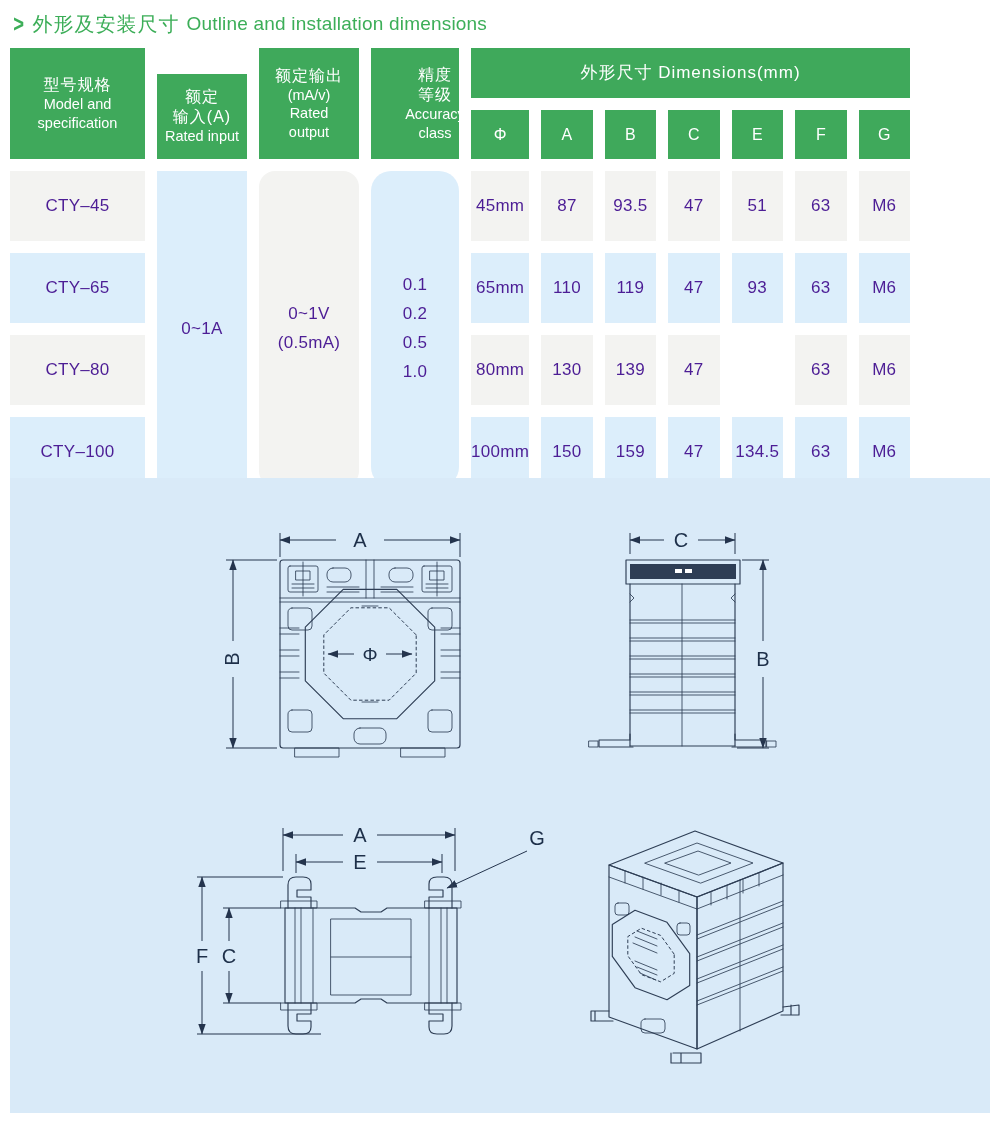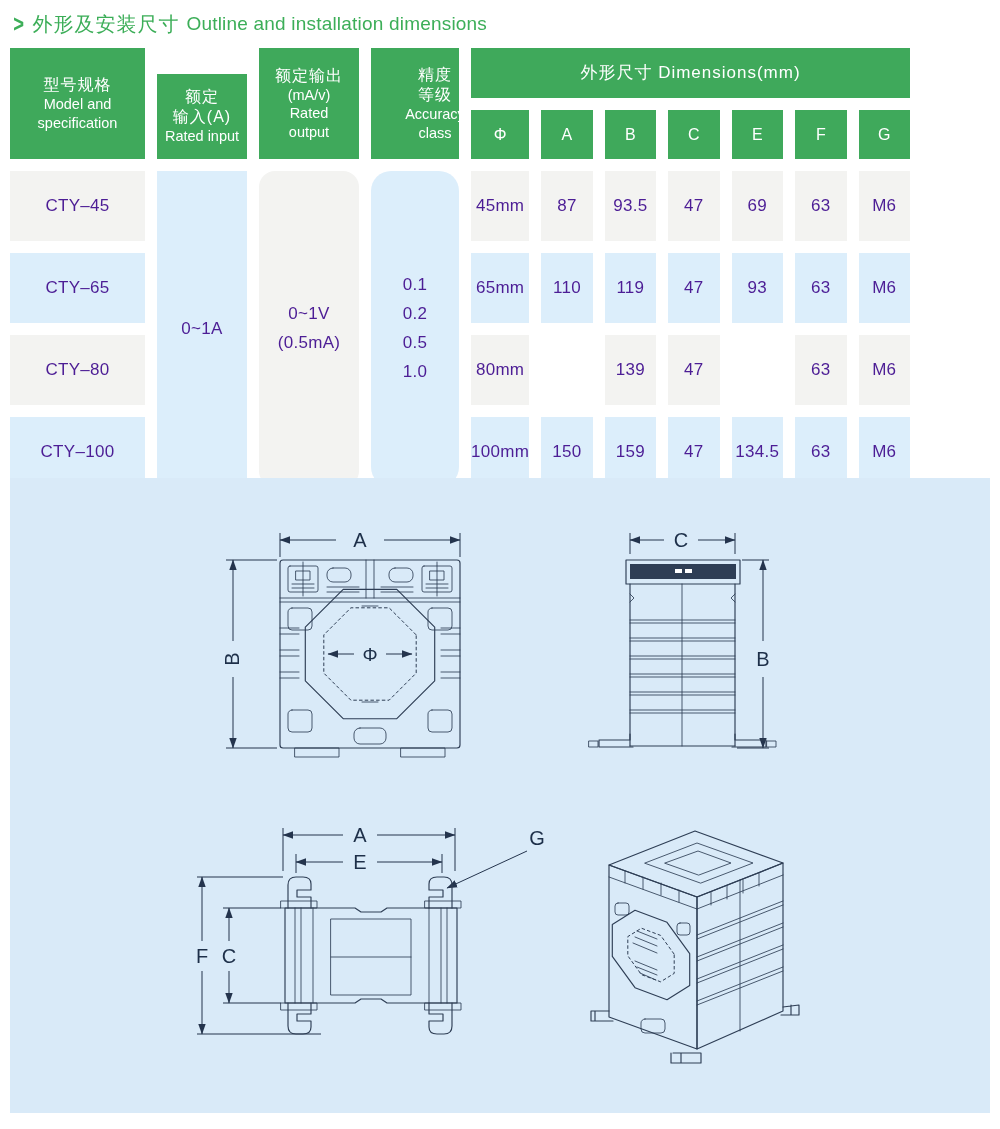--- a/index.html
+++ b/index.html
@@ -143,33 +143,34 @@
     <span>0.1</span>
     <span>0.2</span>
     <span>0.5</span>
     <span>1.0</span>
   </div>
 
   <div class="td bg-gray" style="grid-area:3/5">45mm</div>
   <div class="td bg-gray" style="grid-area:3/6">87</div>
   <div class="td bg-gray" style="grid-area:3/7">93.5</div>
   <div class="td bg-gray" style="grid-area:3/8">47</div>
-  <div class="td bg-gray" style="grid-area:3/9">69</div>
+  <div class="td bg-gray" style="grid-area:3/9">51</div>
   <div class="td bg-gray" style="grid-area:3/10">63</div>
   <div class="td bg-gray" style="grid-area:3/11">M6</div>
 
   <div class="td bg-blue" style="grid-area:4/5">65mm</div>
   <div class="td bg-blue" style="grid-area:4/6">110</div>
   <div class="td bg-blue" style="grid-area:4/7">119</div>
   <div class="td bg-blue" style="grid-area:4/8">47</div>
   <div class="td bg-blue" style="grid-area:4/9">93</div>
   <div class="td bg-blue" style="grid-area:4/10">63</div>
   <div class="td bg-blue" style="grid-area:4/11">M6</div>
 
   <div class="td bg-gray" style="grid-area:5/5">80mm</div>
+  <div class="td bg-gray" style="grid-area:5/6">130</div>
   <div class="td bg-gray" style="grid-area:5/7">139</div>
   <div class="td bg-gray" style="grid-area:5/8">47</div>
   <div class="td bg-gray" style="grid-area:5/10">63</div>
   <div class="td bg-gray" style="grid-area:5/11">M6</div>
 
   <div class="td bg-blue" style="grid-area:6/5">100mm</div>
   <div class="td bg-blue" style="grid-area:6/6">150</div>
   <div class="td bg-blue" style="grid-area:6/7">159</div>
   <div class="td bg-blue" style="grid-area:6/8">47</div>
   <div class="td bg-blue" style="grid-area:6/9">134.5</div>

